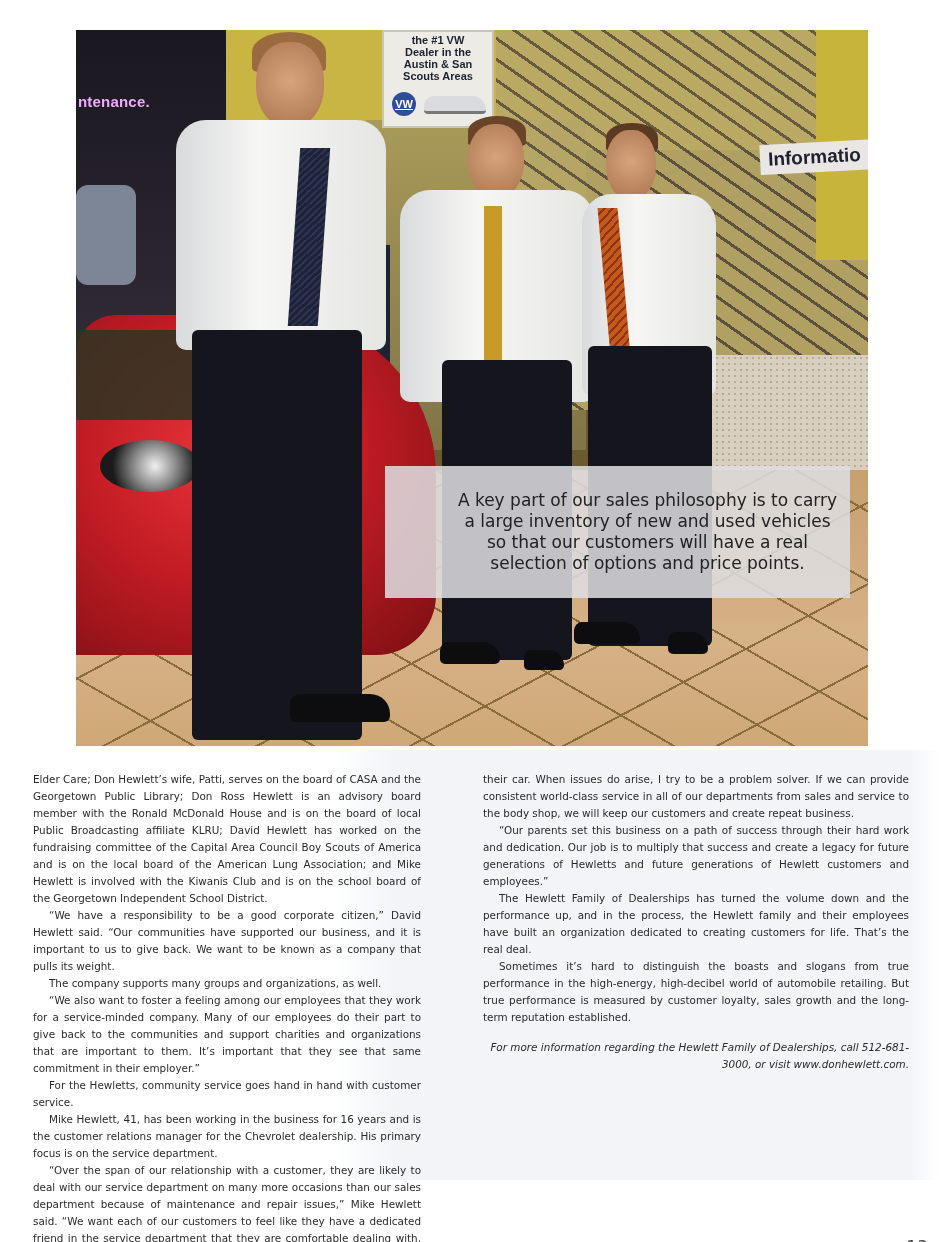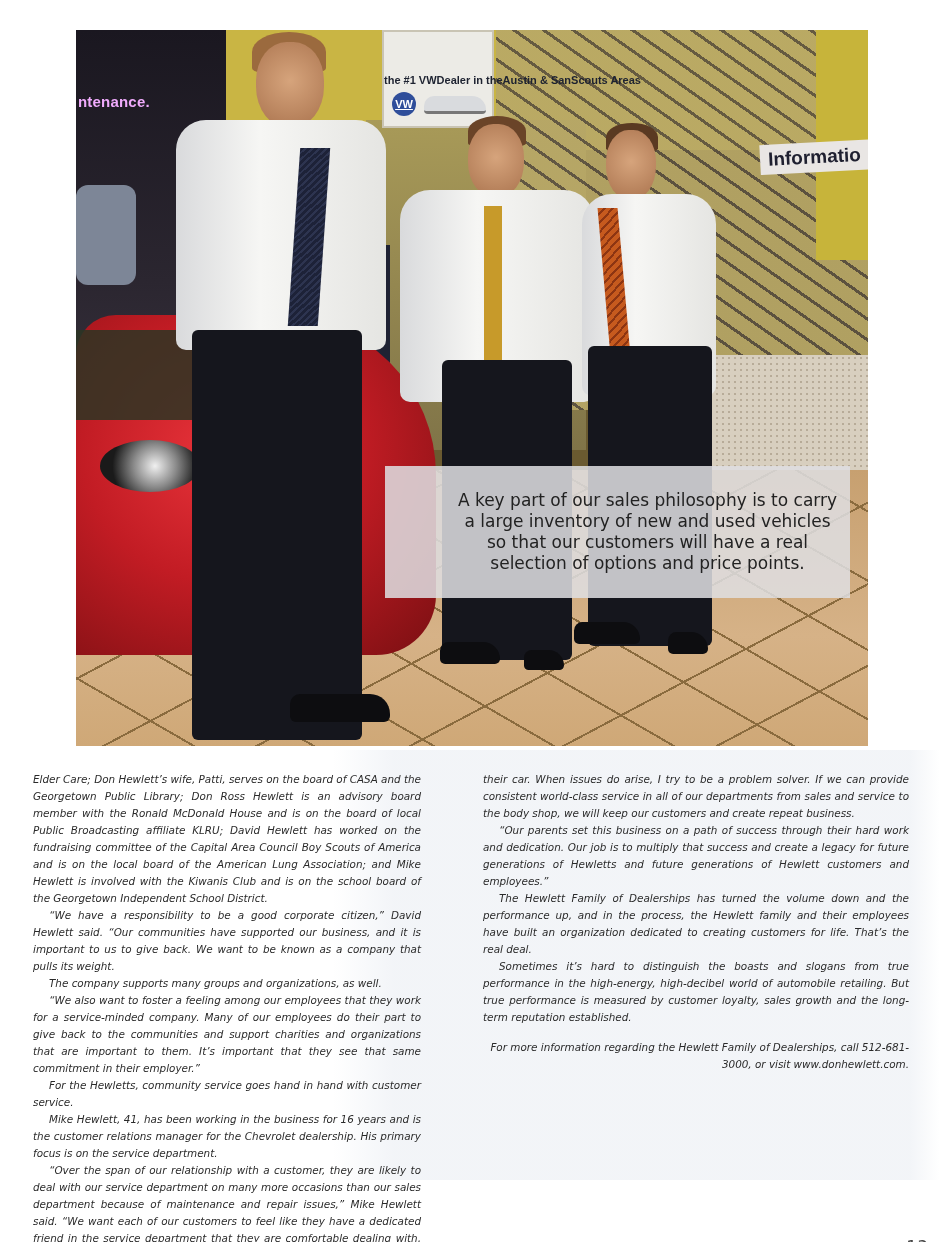--- a/index.html
+++ b/index.html
@@ -27,21 +27,21 @@
       repeating-linear-gradient(-28deg, transparent 0 70px, #8a6b3e 70px 72px),
       linear-gradient(180deg,#c7a070,#d6b287 60%,#cfa877); }
   .car-body { left: 0; top: 285px; width: 360px; height: 340px; border-radius: 40px 160px 60px 0;
     background: radial-gradient(ellipse at 40% 40%, #e8333a 0%, #c21c24 45%, #7a0f12 100%); }
   .car-window { left: 0; top: 300px; width: 230px; height: 90px; border-radius: 0 120px 0 0; background: #2b3523; opacity: .85; }
   .car-light { left: 24px; top: 410px; width: 100px; height: 52px; border-radius: 50%;
     background: radial-gradient(circle at 55% 50%, #f0f0f0 0%, #8a8a8a 35%, #1a1a1a 70%); }
   .car-grey { left: 0; top: 155px; width: 60px; height: 100px; border-radius: 12px; background: #7d8697; }
 
   .banner { left: 306px; top: 0; width: 112px; height: 98px; background: #ecebe6; border: 2px solid #c9c4b4;
-    display: flex; flex-direction: row; align-items: center; padding-top: 2px; }
+    display: flex; flex-direction: column; align-items: center; padding-top: 2px; }
   .banner-line { font: bold 11px/12px "Liberation Sans", sans-serif; color: #1d2230; text-align: center; white-space: nowrap; }
   .banner-logo { position: absolute; left: 8px; top: 60px; width: 24px; height: 24px; border-radius: 50%;
     background: #2f4e9a; color: #fff; font: bold 11px/24px "Liberation Sans", sans-serif; text-align: center; text-decoration: underline; }
   .banner-car { position: absolute; left: 40px; top: 64px; width: 62px; height: 18px; border-radius: 10px 14px 4px 4px; background: #d9dbde; border-bottom: 3px solid #777; }
 
   .maint { left: 2px; top: 64px; font: bold 15px/1 "Liberation Sans", sans-serif; color: #f0abfc; letter-spacing: .2px; }
 
   .info-sign { left: 684px; top: 112px; width: 120px; height: 30px; background: #e9e6e4; transform: rotate(-3deg);
     font: bold 19px/30px "Liberation Sans", sans-serif; color: #1f2030; padding-left: 8px; white-space: nowrap; overflow: hidden; }
 
@@ -62,21 +62,21 @@
     position: absolute; left: 385px; top: 466px; width: 465px; height: 132px;
     background: rgba(222,222,226,0.86);
     display: flex; flex-direction: column; align-items: center; justify-content: center; padding-left: 60px;
   }
   .pullquote-line { font: 17px/21px "DejaVu Sans", sans-serif; color: #222; text-align: center; white-space: nowrap; }
 
   
   .col { position: absolute; top: 771px; width: 388px; font: 10.4px/17px "DejaVu Sans", sans-serif; color: #2a2a2a; text-align: justify; }
   .col.left { left: 33px; }
   .col.right { left: 483px; width: 426px; }
-  .col p { text-indent: 16px; font-style: italic; }
+  .col p { text-indent: 16px; }
   .col p.noindent { text-indent: 0; }
   .col p.italic { font-style: italic; text-indent: 0; margin-top: 13px; text-align: right; }
 
   
   .ghost { position: absolute; left: 333px; top: 750px; width: 607px; height: 430px;
     background: linear-gradient(90deg, rgba(232,236,242,0) 0%, rgba(232,236,242,.55) 10%, rgba(232,236,242,.55) 95%, rgba(232,236,242,0)); }
 
   .footer { position: absolute; right: 12px; top: 1239px; display: flex; align-items: center; }
   .footer-pub { font: 9px/1 "DejaVu Sans", sans-serif; letter-spacing: 2px; color: #555; margin-right: 8px; }
   .footer-page { font: 17px/1 "DejaVu Sans", sans-serif; color: #444; }

